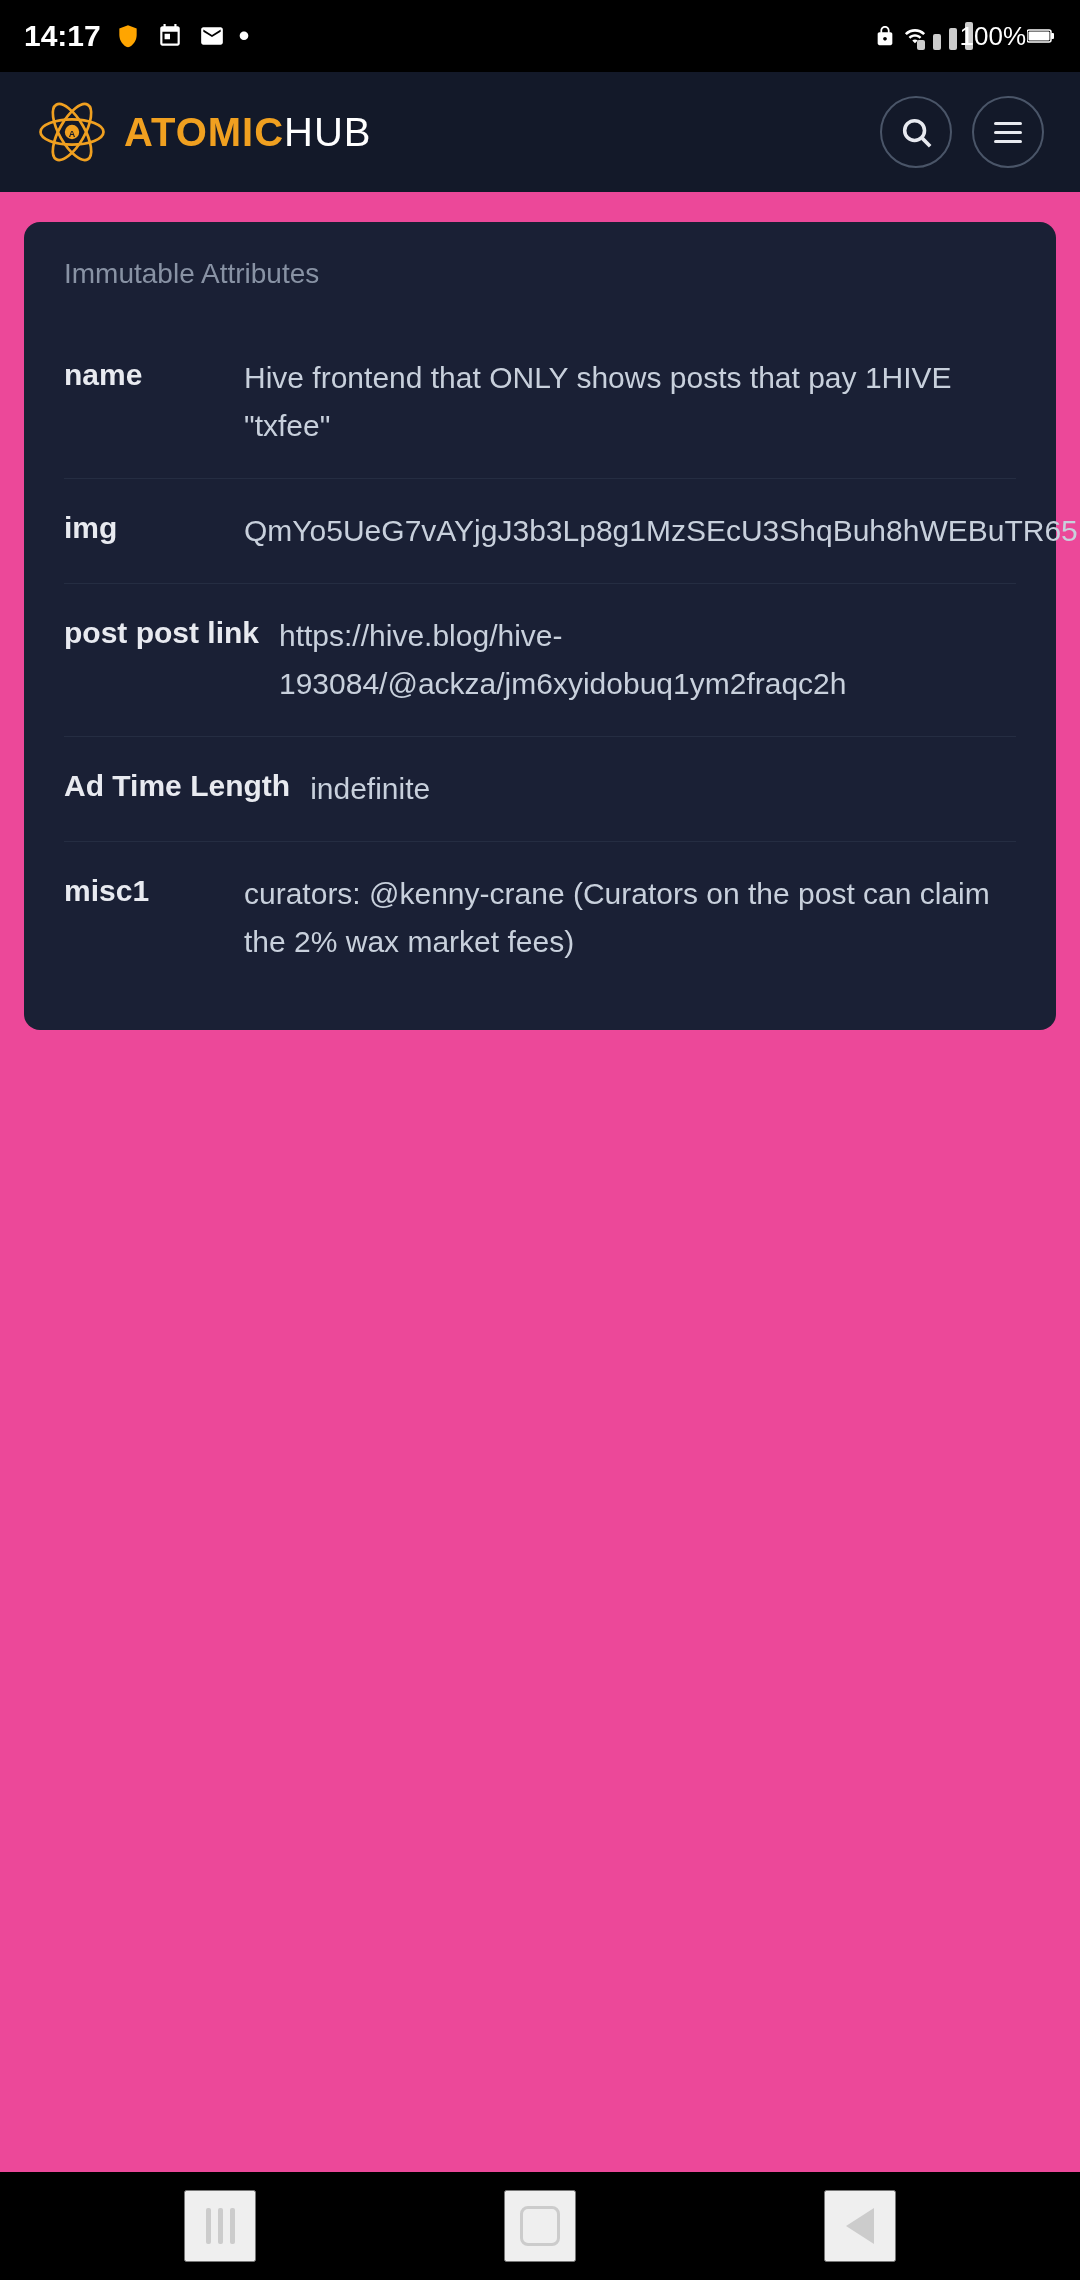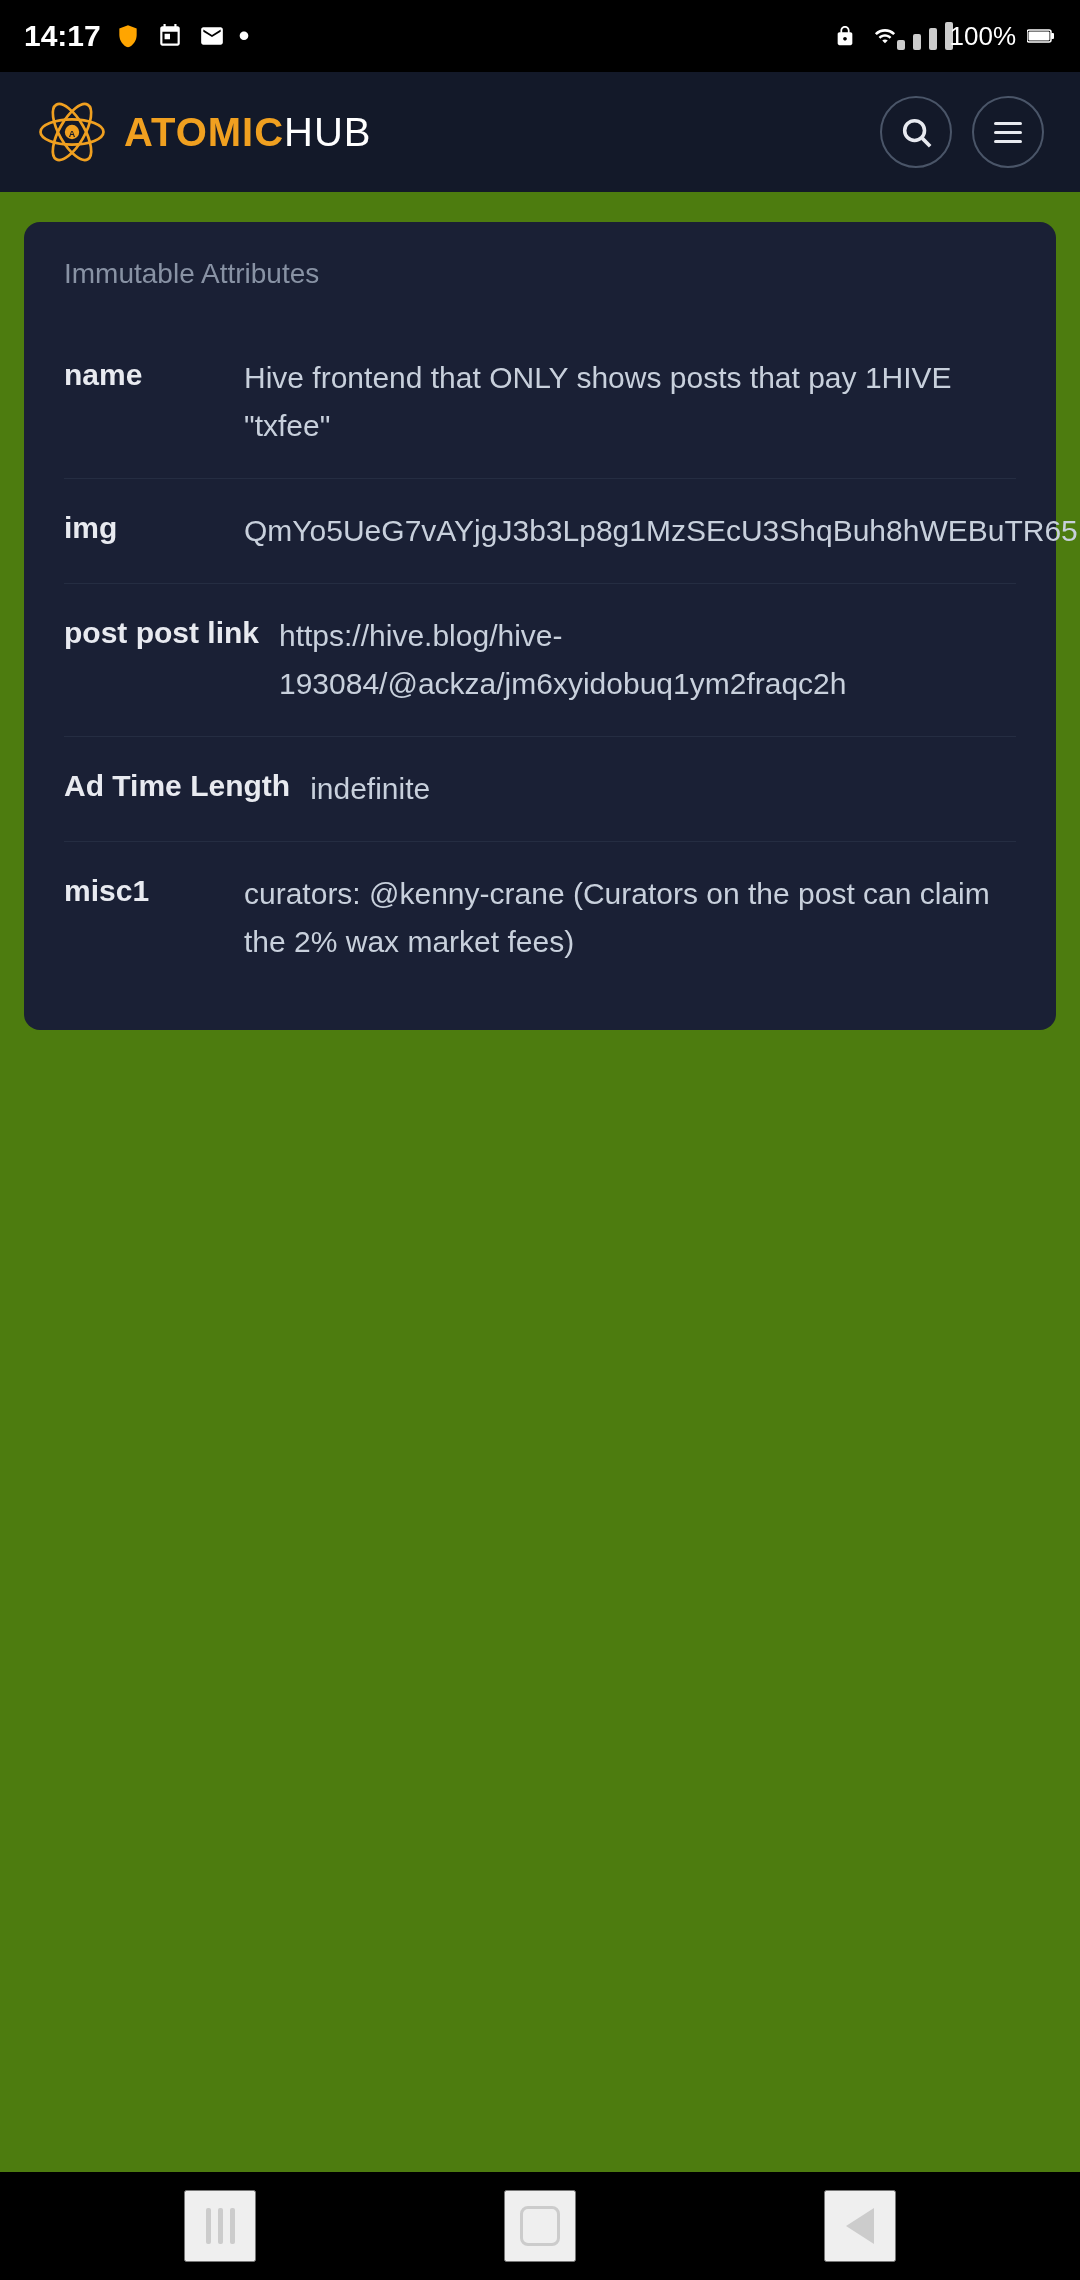--- a/index.html
+++ b/index.html
@@ -32,21 +32,20 @@
       align-items: center;
       gap: 12px;
       color: #fff;
       font-size: 30px;
       font-weight: 600;
     }
 
     .status-right {
       display: flex;
       align-items: center;
-      gap: 10px;
       color: #fff;
       font-size: 26px;
     }
 
     .status-icon {
       width: 30px;
       height: 30px;
       display: inline-flex;
       align-items: center;
       justify-content: center;
@@ -100,21 +99,21 @@
       display: flex;
       align-items: center;
       justify-content: center;
       cursor: pointer;
       font-size: 32px;
     }
 
     
     .main-content {
       flex: 1;
-      background-color: #4d7c0f;
+      background-color: #ec4899;
       padding: 30px 24px;
     }
 
     .card {
       background-color: #1a2035;
       border-radius: 16px;
       padding: 36px 40px;
       margin-bottom: 24px;
     }
 

